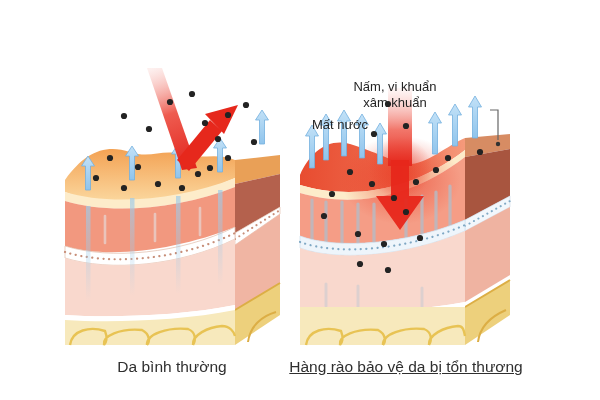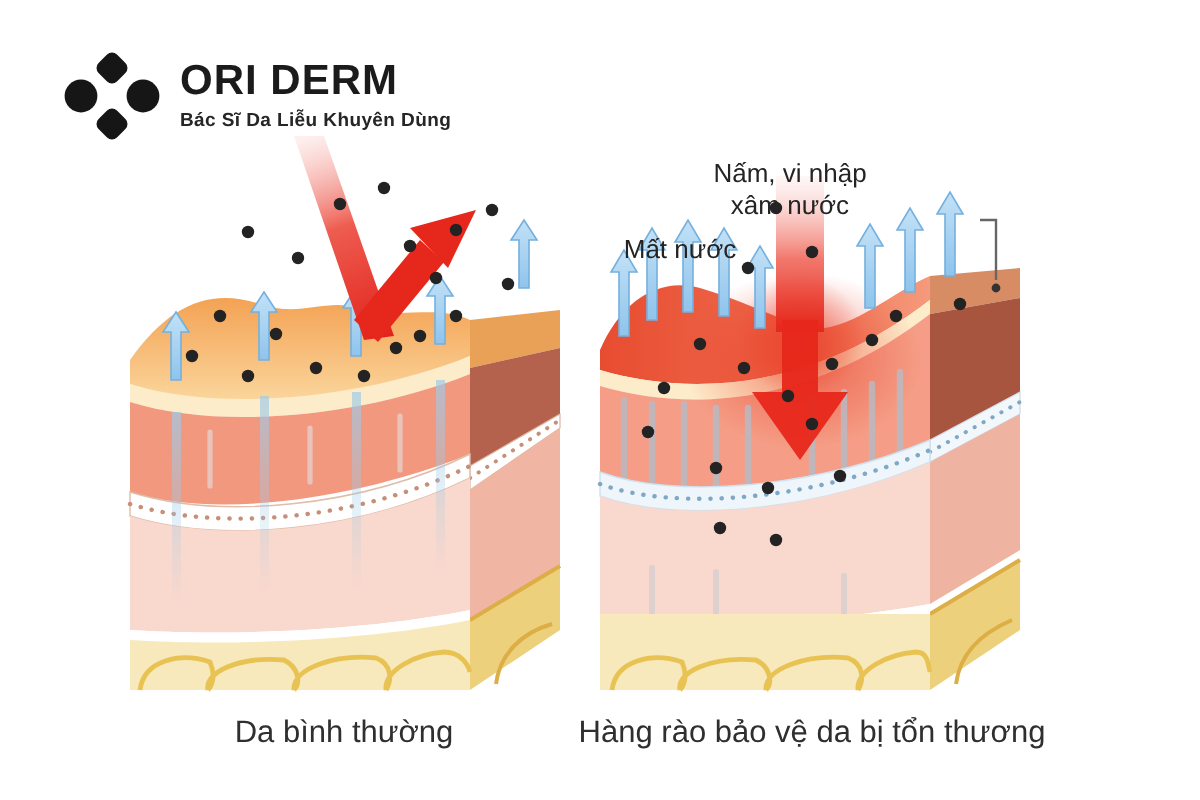--- a/index.html
+++ b/index.html
@@ -19,41 +19,27 @@
   .skin-left{left:50px;top:68px;}
   .skin-right{left:288px;top:68px;}
   
   .lbl{position:absolute;font-size:13px;line-height:16px;color:#242424;text-align:center;transform:translateX(-50%);white-space:nowrap;}
   .lbl-invasion{left:395px;top:79px;}
   .lbl-water{left:340px;top:117px;text-align:right;}
   .lbl-inflam{left:468px;top:93px;}
   
   .caption{position:absolute;top:358px;font-size:15.5px;color:#2f2f2f;transform:translateX(-50%);white-space:nowrap;}
   .caption-left{left:172px;text-align:right;}
-  .caption-right{left:406px;}
+  .caption-right{left:406px;text-decoration:underline;}
 </style>
 </head>
 <body>
 
 <div class="stage">
 
-  <div class="logo">
-    <svg class="logo-mark" viewBox="0 0 52 48">
-      <g fill="#161616">
-        <circle cx="10.5" cy="24" r="8.2"></circle>
-        <circle cx="41.5" cy="24" r="8.2"></circle>
-        <rect x="19.5" y="3.5" width="13" height="13" rx="3.5" transform="rotate(45 26 10)"></rect>
-        <rect x="19.5" y="31.5" width="13" height="13" rx="3.5" transform="rotate(45 26 38)"></rect>
-      </g>
-    </svg>
-    <div class="logo-text">
-      <div class="logo-title">ORI DERM</div>
-      <div class="logo-tagline">Bác Sĩ Da Liễu Khuyên Dùng</div>
-    </div>
-  </div>
 
   <svg class="skin skin-left" width="240" height="292" viewBox="0 0 240 292">
     <defs>
       <linearGradient id="gTopL" x1="0" y1="0" x2="0" y2="1">
         <stop offset="0" stop-color="#f3a254"></stop>
           <stop offset="1" stop-color="#fbd89f"></stop>
       </linearGradient>
       <linearGradient id="gBeamL" x1="104" y1="0" x2="140" y2="102" gradientUnits="userSpaceOnUse">
         <stop offset="0" stop-color="#f6b3ad" stop-opacity=".2"></stop>
         <stop offset=".45" stop-color="#ee5c50"></stop>
@@ -232,21 +218,21 @@
         <circle cx="132" cy="170" r="3.1"></circle>
     </g>
 
     <g>
       <polyline points="202,42 210,42 210,72" fill="none" stroke="#666" stroke-width="1.2"></polyline>
       <circle cx="210" cy="76" r="2.2" fill="#333"></circle>
     </g>
   </svg>
 
   <div class="lbl lbl-invasion">
-    <span>Nấm, vi nhập</span><br>
-    <span>xâm nước</span>
+    <span>Nấm, vi khuẩn</span><br>
+    <span>xâm khuẩn</span>
   </div>
   <div class="lbl lbl-water">Mất nước</div>
 
   <div class="caption caption-left">Da bình thường</div>
   <div class="caption caption-right">Hàng rào bảo vệ da bị tổn thương</div>
 
 </div>
 
 </body></html>

